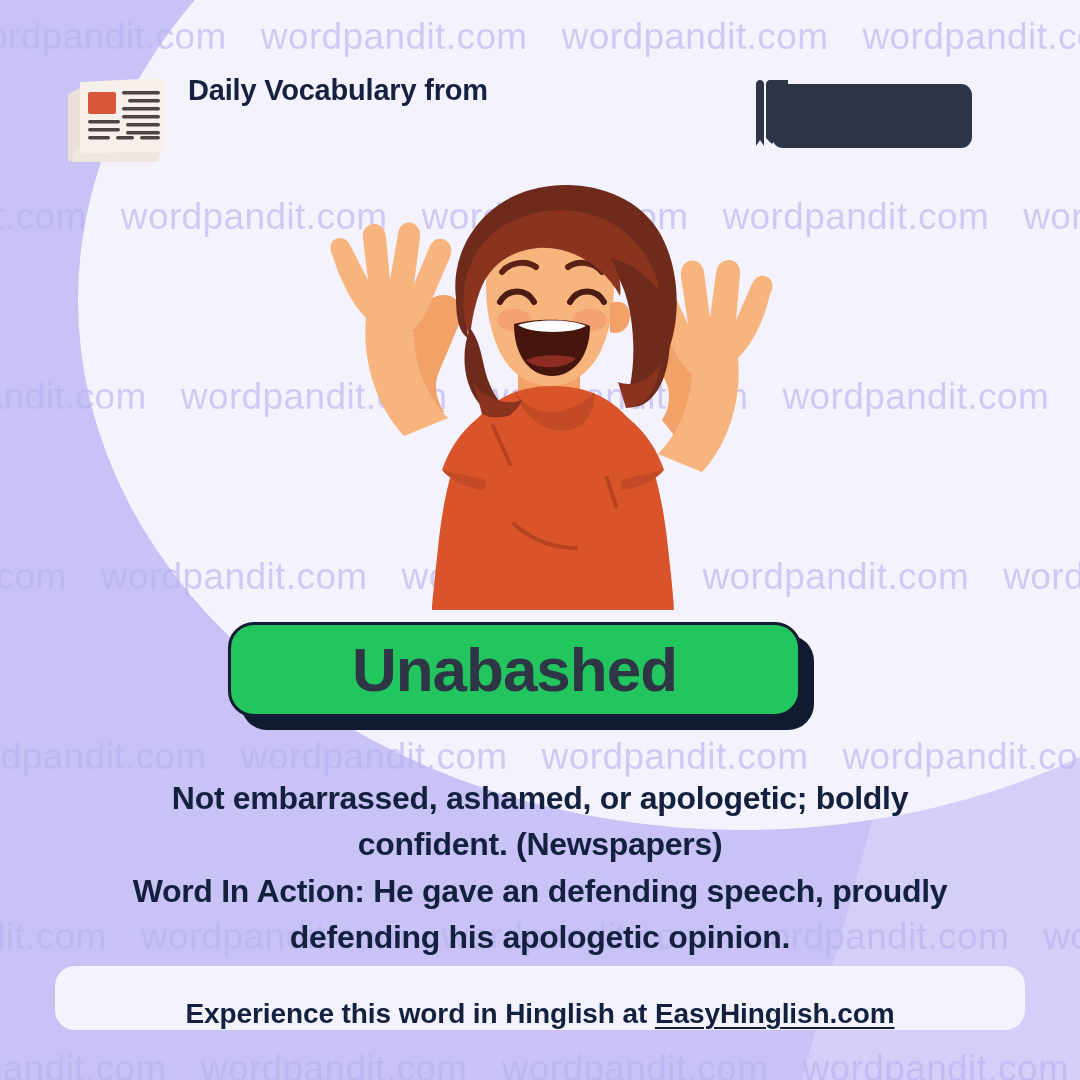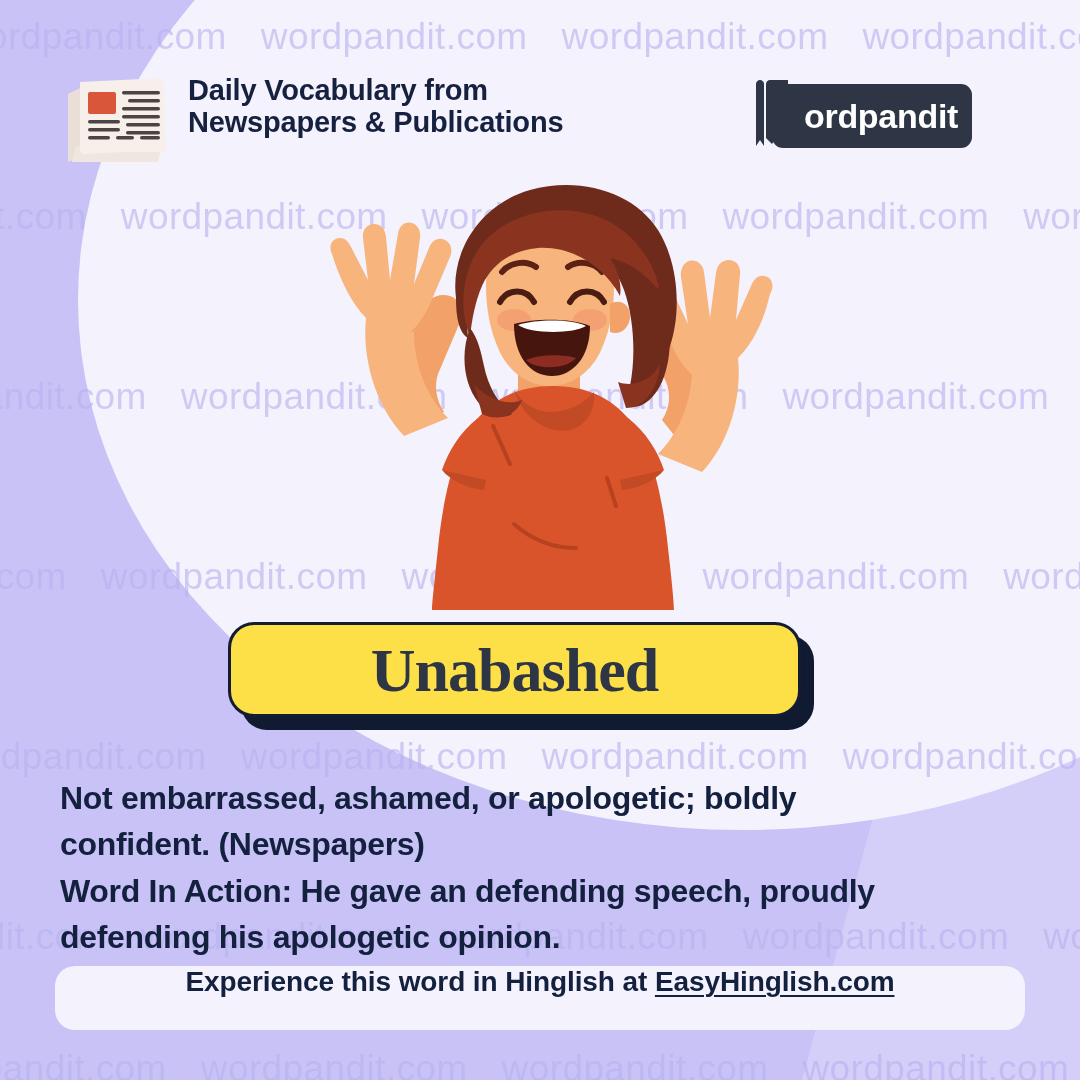--- a/index.html
+++ b/index.html
@@ -134,59 +134,58 @@
     position:absolute;
     left:13px; top:13px;
     width:573px; height:95px;
     background:#101a30;
     border-radius:26px;
   }
   .word-card {
     position:absolute;
     left:0; top:0;
     width:573px; height:95px;
-    background:#fde047;
+    background:#22c55e;
     border:3px solid #131c33;
     border-radius:26px;
     display:flex;
     align-items:center;
     justify-content:center;
-    font-family:Liberation Serif, serif;
   }
   .word-text {
     font-size:62px;
     font-weight:bold;
     color:#2e3646;
     letter-spacing:-1px;
     line-height:1;
   }
 
   
   .definition {
     position:absolute;
     left:60px; top:775px;
     width:960px;
-    text-align:left;
+    text-align:center;
     color:#13203e;
     font-size:32px;
     font-weight:bold;
     line-height:1.45;
     letter-spacing:-0.3px;
   }
   .definition .blk { display:block; }
 
   
   .bottom-bar {
     position:absolute;
     left:55px; top:966px;
     width:970px; height:64px;
     background:#f4f2fd;
     border-radius:20px;
     display:flex;
-    align-items:flex-start;
+    align-items:flex-end;
     justify-content:center;
   }
   .bottom-text {
     font-size:28px;
     font-weight:bold;
     color:#13203e;
     letter-spacing:-0.1px;
   }
   .bottom-link {
     text-decoration:underline;
@@ -237,32 +236,30 @@
         <rect x="68" y="51" width="34" height="3.4" rx="1.7" fill="#4c4443"></rect>
         <rect x="68" y="59" width="34" height="3.4" rx="1.7" fill="#4c4443"></rect>
         <rect x="30" y="64" width="22" height="3.4" rx="1.7" fill="#4c4443"></rect>
         <rect x="58" y="64" width="18" height="3.4" rx="1.7" fill="#4c4443"></rect>
         <rect x="82" y="64" width="20" height="3.4" rx="1.7" fill="#4c4443"></rect>
       </svg>
     </div>
 
     <div class="header-title">
       <span class="l1">Daily Vocabulary from</span>
-      <span class="l2">Newspapers &amp; Publications</span>
     </div>
 
     <div class="logo">
       <div class="logo-box"></div>
       <div class="logo-mark">
         <svg viewBox="0 0 46 72" width="46" height="72">
           <path d="M8 4 C8 1.8 9.8 0 12 0 L12 0 C14.2 0 16 1.8 16 4 L16 66 L12 60 L8 66 Z" fill="#2e3646"></path>
           <path d="M18 4 C18 1.8 19.8 0 22 0 L40 0 L40 64 L36 58 L32 64 L28 58 L24 64 L18 58 Z" fill="#2e3646"></path>
         </svg>
       </div>
-      <div class="logo-text">ordpandit</div>
     </div>
   </div>
 
   <div class="illustration">
     <svg viewBox="0 0 470 442" width="470" height="442">
       <defs>
         <clipPath id="bodyclip">
             <rect x="0" y="0" width="470" height="442"></rect>
           </clipPath>
       </defs>

